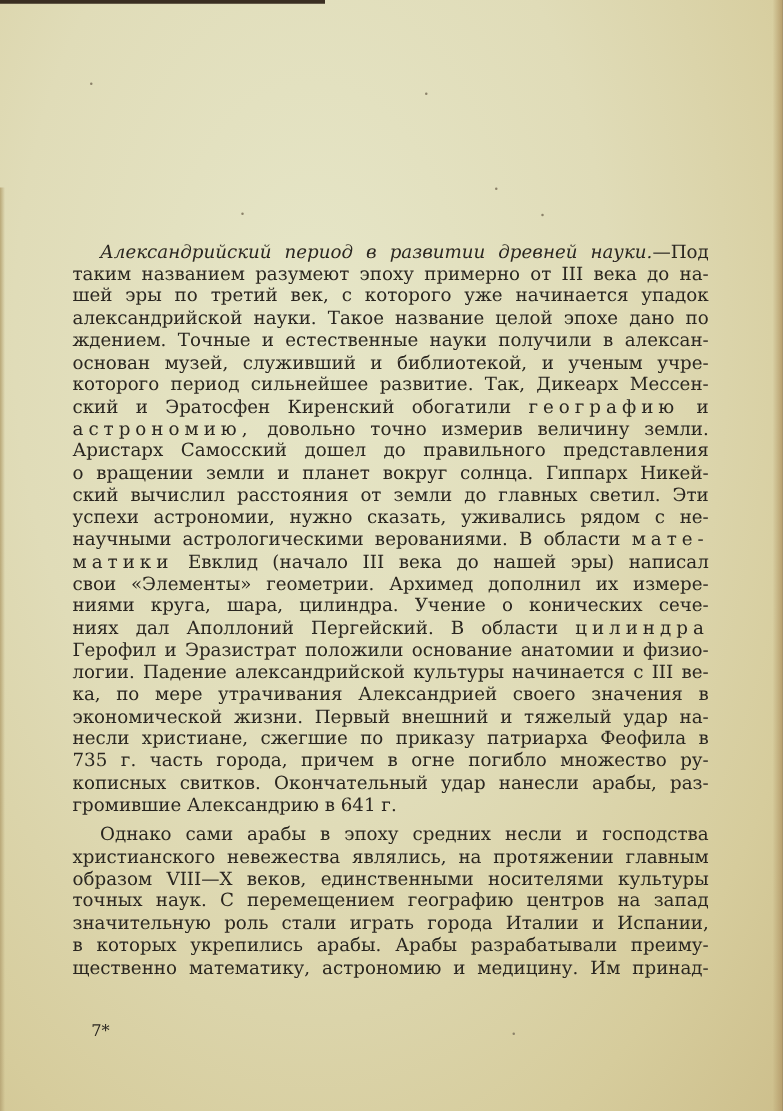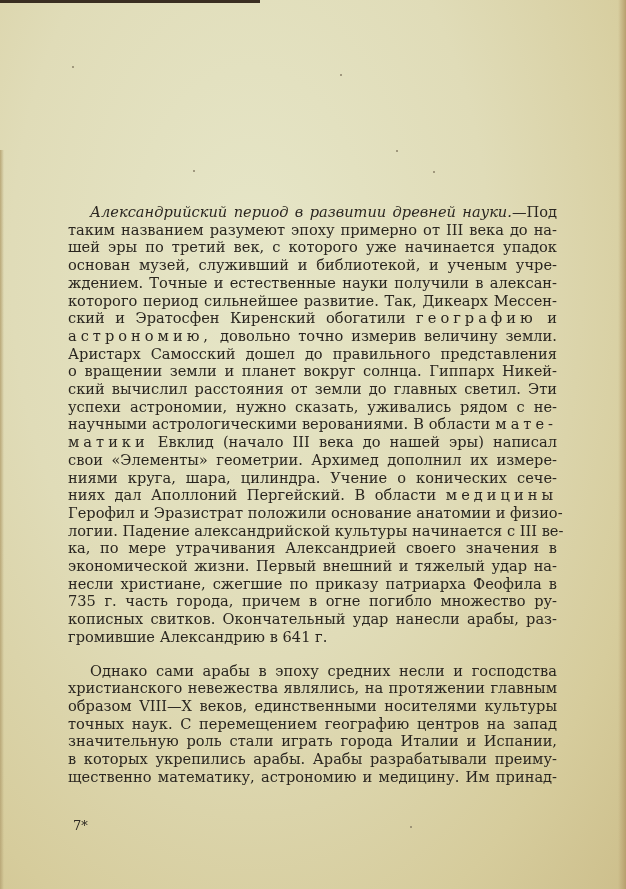--- a/index.html
+++ b/index.html
@@ -42,21 +42,21 @@
       left: 52px;
       top: 187px;
       width: 521px;
       font-family: "DejaVu Serif", "Liberation Serif", serif;
       font-size: 14.6px;
       line-height: 17.7px;
       color: #2a2620;
       text-align: justify;
     }
     .para {
-      margin: 16px;
+      margin: 6px;
       text-indent: 22px;
       text-align: justify;
       text-align-last: left;
       hyphens: manual;
     }
     .line {
       display: block;
       text-align: justify;
       text-align-last: justify;
       white-space: nowrap;
@@ -101,34 +101,35 @@
   <span class="speck" style="left:396px;top:150px"></span>
   <span class="speck" style="left:193px;top:170px"></span>
   <span class="speck" style="left:433px;top:171px"></span>
   <span class="speck" style="left:410px;top:826px"></span>
 
   <div class="text-block">
     <p class="para" style="text-indent:0">
       <span class="line indent"><span class="italic">Александрийский период в развитии древней науки.</span><span>—Под</span></span>
       <span class="line">таким названием разумеют эпоху примерно от III века до на-</span>
       <span class="line">шей эры по третий век, с которого уже начинается упадок</span>
+      <span class="line">александрийской науки. Такое название целой эпохе дано по</span>
+      <span class="line">ждением. Точные и естественные науки получили в алексан-</span>
       <span class="line">основан музей, служивший и библиотекой, и ученым учре-</span>
-      <span class="line">ждением. Точные и естественные науки получили в алексан-</span>
       <span class="line">которого период сильнейшее развитие. Так, Дикеарх Мессен-</span>
       <span class="line"><span>ский и Эратосфен Киренский обогатили</span> <span class="spaced">географию</span> <span>и</span></span>
       <span class="line"><span class="spaced">астрономию,</span> <span>довольно точно измерив величину земли.</span></span>
       <span class="line">Аристарх Самосский дошел до правильного представления</span>
       <span class="line">о вращении земли и планет вокруг солнца. Гиппарх Никей-</span>
       <span class="line">ский вычислил расстояния от земли до главных светил. Эти</span>
       <span class="line">успехи астрономии, нужно сказать, уживались рядом с не-</span>
       <span class="line"><span>научными астрологическими верованиями. В области</span> <span class="spaced">мате-</span></span>
       <span class="line"><span class="spaced">матики</span> <span>Евклид (начало III века до нашей эры) написал</span></span>
       <span class="line">свои «Элементы» геометрии. Архимед дополнил их измере-</span>
       <span class="line">ниями круга, шара, цилиндра. Учение о конических сече-</span>
-      <span class="line"><span>ниях дал Аполлоний Пергейский. В области</span> <span class="spaced">медицины</span></span>
+      <span class="line"><span>ниях дал Аполлоний Пергейский. В области</span> <span class="spaced">цилиндра</span></span>
       <span class="line">Герофил и Эразистрат положили основание анатомии и физио-</span>
       <span class="line">логии. Падение александрийской культуры начинается с III ве-</span>
       <span class="line">ка, по мере утрачивания Александрией своего значения в</span>
       <span class="line">экономической жизни. Первый внешний и тяжелый удар на-</span>
       <span class="line">несли христиане, сжегшие по приказу патриарха Феофила в</span>
       <span class="line">735 г. часть города, причем в огне погибло множество ру-</span>
       <span class="line">кописных свитков. Окончательный удар нанесли арабы, раз-</span>
       <span class="line last">громившие Александрию в 641 г.</span>
     </p>
     <p class="para" style="text-indent:0">

